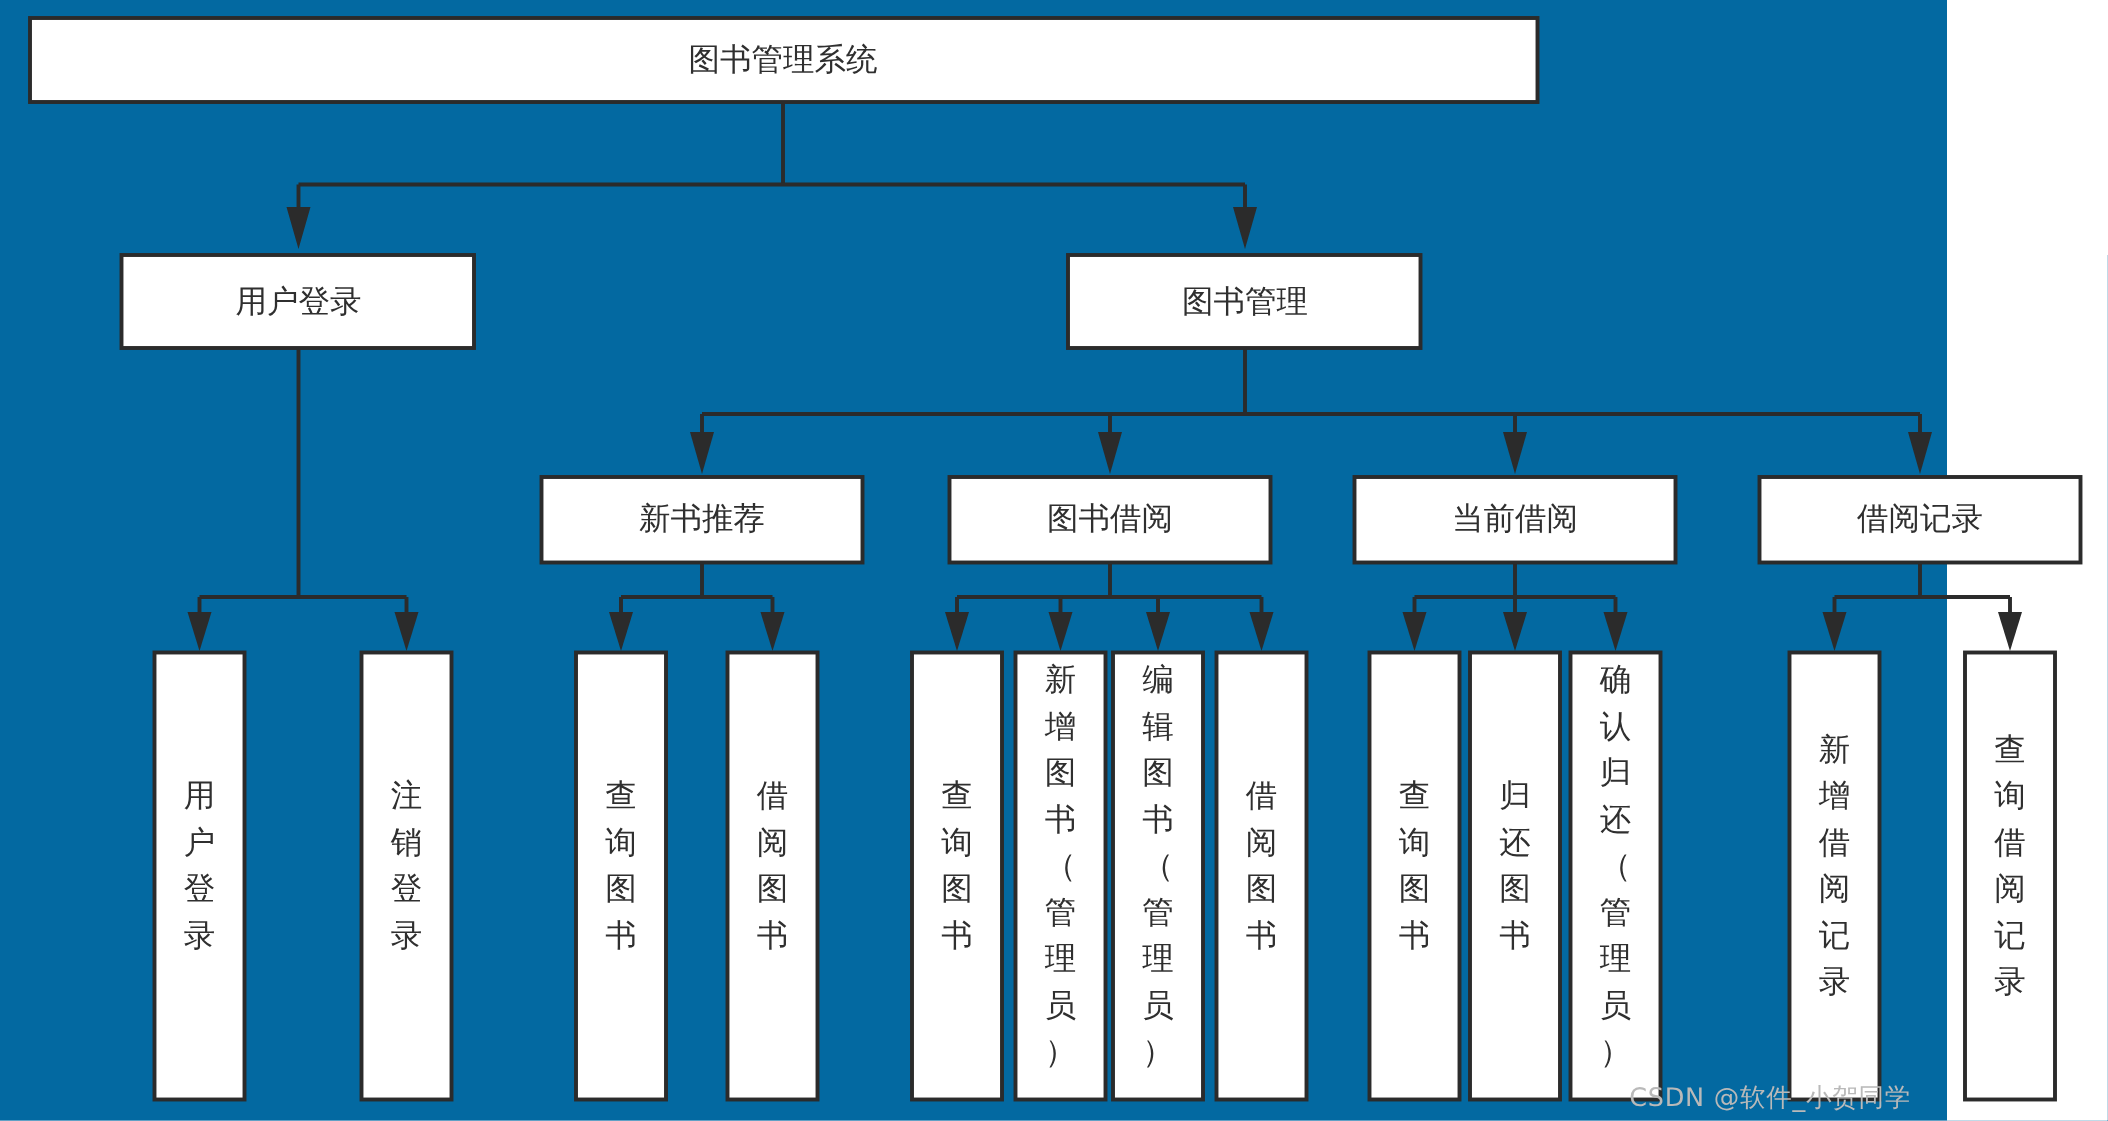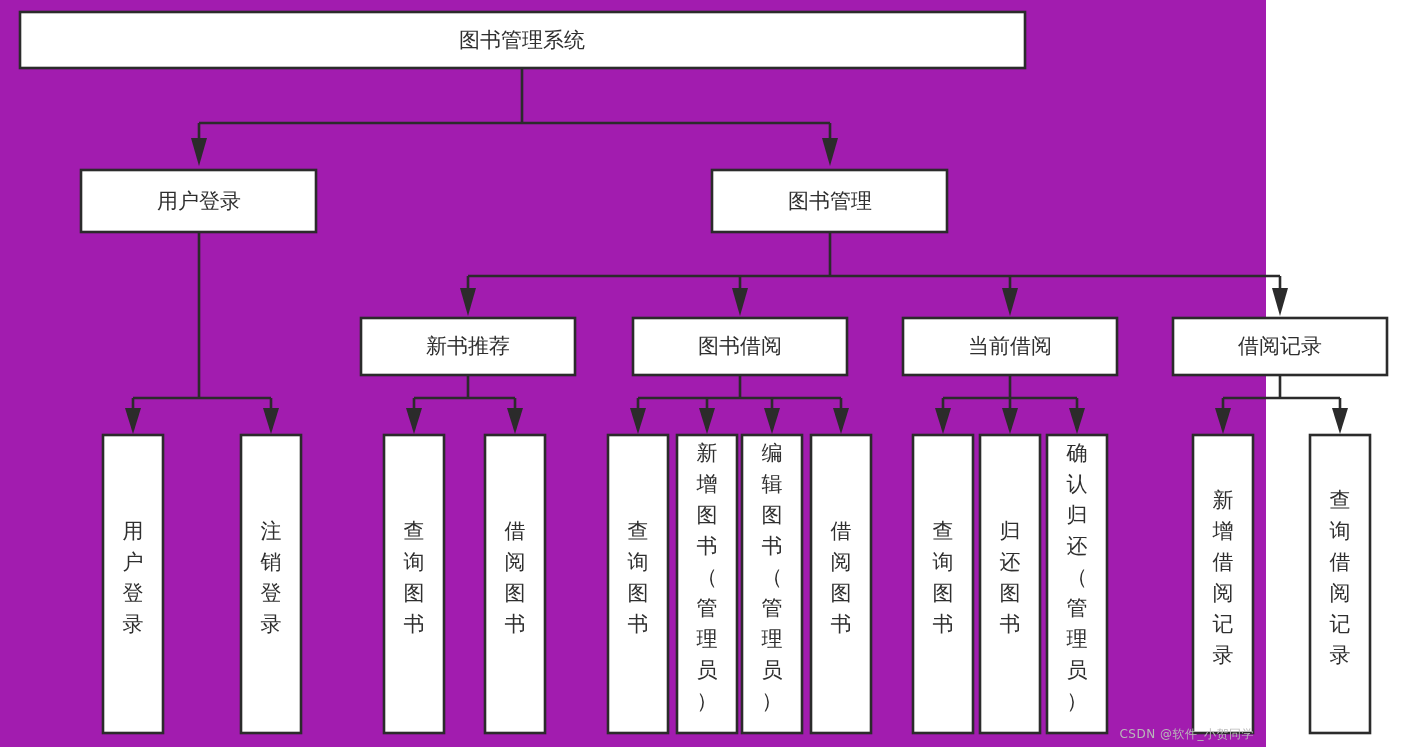--- a/index.html
+++ b/index.html
@@ -10,21 +10,22 @@
   body {
     width: 1405px;
     height: 747px;
     font-family: "DejaVu Sans", "Liberation Sans", sans-serif;
     overflow: hidden;
   }
   #diagram-root {
     position: relative;
     width: 1266px;
     height: 747px;
-    background: #a21caf;
+    background: #0369a1;
+    padding-left: 32px;
   }
   svg.diagram-canvas {
     position: absolute;
     left: 0;
     top: 0;
     width: 1405px;
     height: 747px;
     display: block;
   }
   .node-box {
@@ -50,24 +51,24 @@
     dominant-baseline: middle;
   }
   .node-label-v {
     font-family: "DejaVu Sans", "Liberation Sans", sans-serif;
     font-size: 21px;
     fill: #2f2f2f;
     text-anchor: middle;
   }
   .watermark {
     position: absolute;
-    right: 12px;
+    right: 24px;
     bottom: 4px;
     font-family: "DejaVu Sans", "Liberation Sans", sans-serif;
-    font-size: 12px;
+    font-size: 17px;
     color: #b9b9b9;
     letter-spacing: 0.5px;
     white-space: nowrap;
     user-select: none;
   }
 </style>
 </head>
 <body>
 
 <div id="diagram-root">

